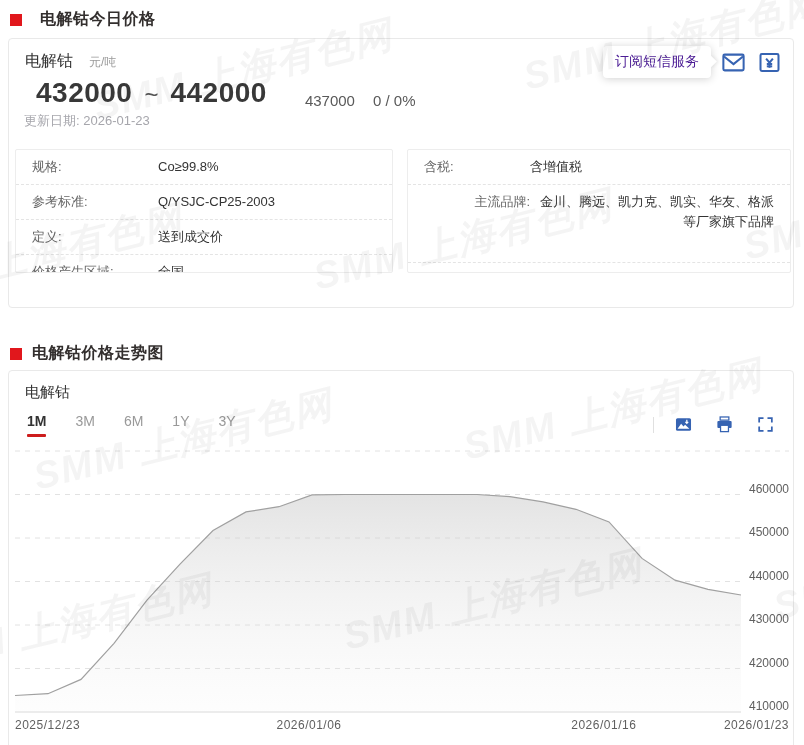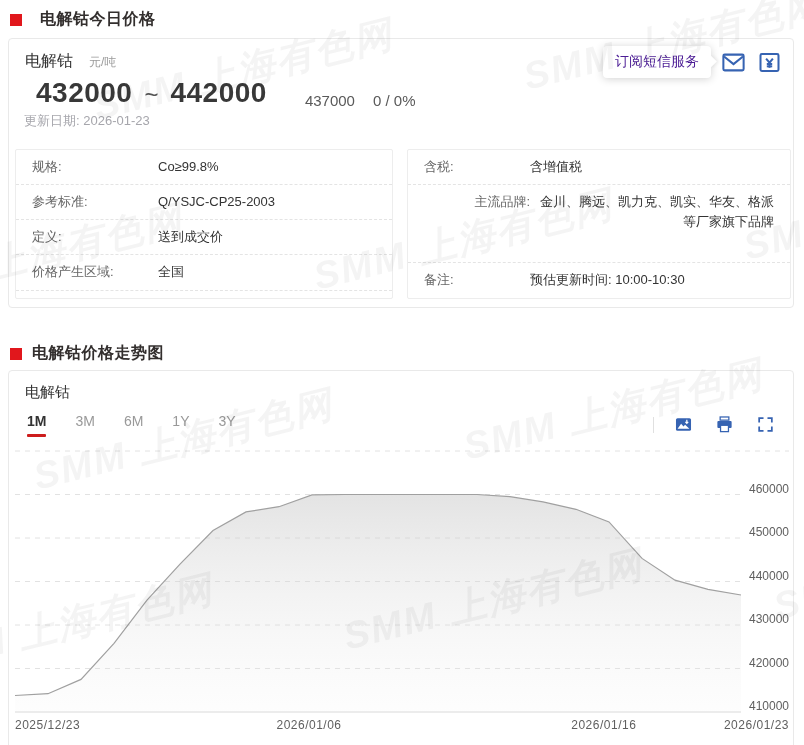--- a/index.html
+++ b/index.html
@@ -29,21 +29,21 @@
   .icon-btn svg{display:block;}
 
   .price-row{position:absolute;left:27px;top:38px;display:flex;align-items:flex-end;white-space:nowrap;}
   .price-main{font-size:28px;font-weight:600;color:#383838;letter-spacing:.5px;}
   .price-sep{font-size:24px;font-weight:400;color:#555;margin:0 12px;}
   .price-avg{font-size:15px;color:#595959;margin-left:38px;}
   .price-change{font-size:15px;color:#595959;margin-left:18px;}
   .update-date{position:absolute;left:15px;top:73px;font-size:13px;color:#a6a6ac;}
 
   
-  .info-table{position:absolute;top:110px;border:1px solid #ededed;border-radius:2px;box-sizing:border-box;height:150px;overflow:hidden;background:#fff;}
+  .info-table{position:absolute;top:110px;border:1px solid #ededed;border-radius:2px;box-sizing:border-box;height:124px;overflow:hidden;background:#fff;}
   #info-left{left:6px;width:378px;}
   #info-right{left:398px;width:384px;}
   .info-row{display:flex;padding:7px 16px;font-size:13px;line-height:1.55;}
   .info-row + .info-row{border-top:1px dashed #e4e4e4;}
   .info-label{flex:none;color:#666;}
   #info-left .info-label{width:126px;}
   #info-right .info-label{width:106px;}
   .info-value{flex:1;color:#333;}
   .row-tall{padding-bottom:30px;text-align:right;}
 

